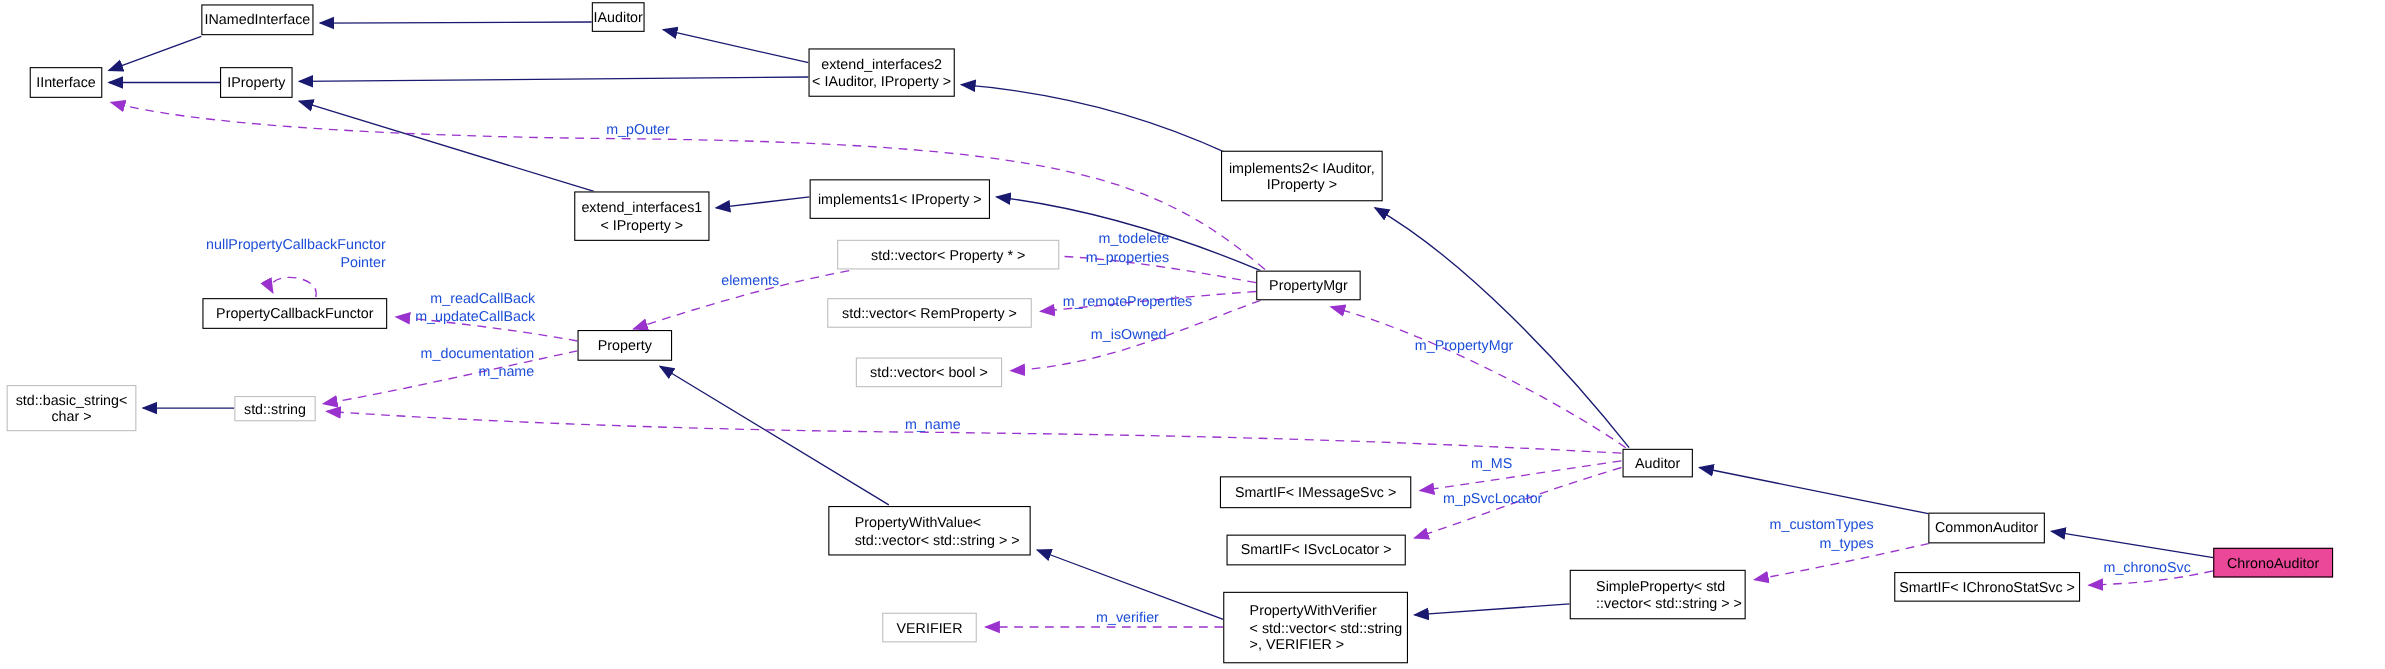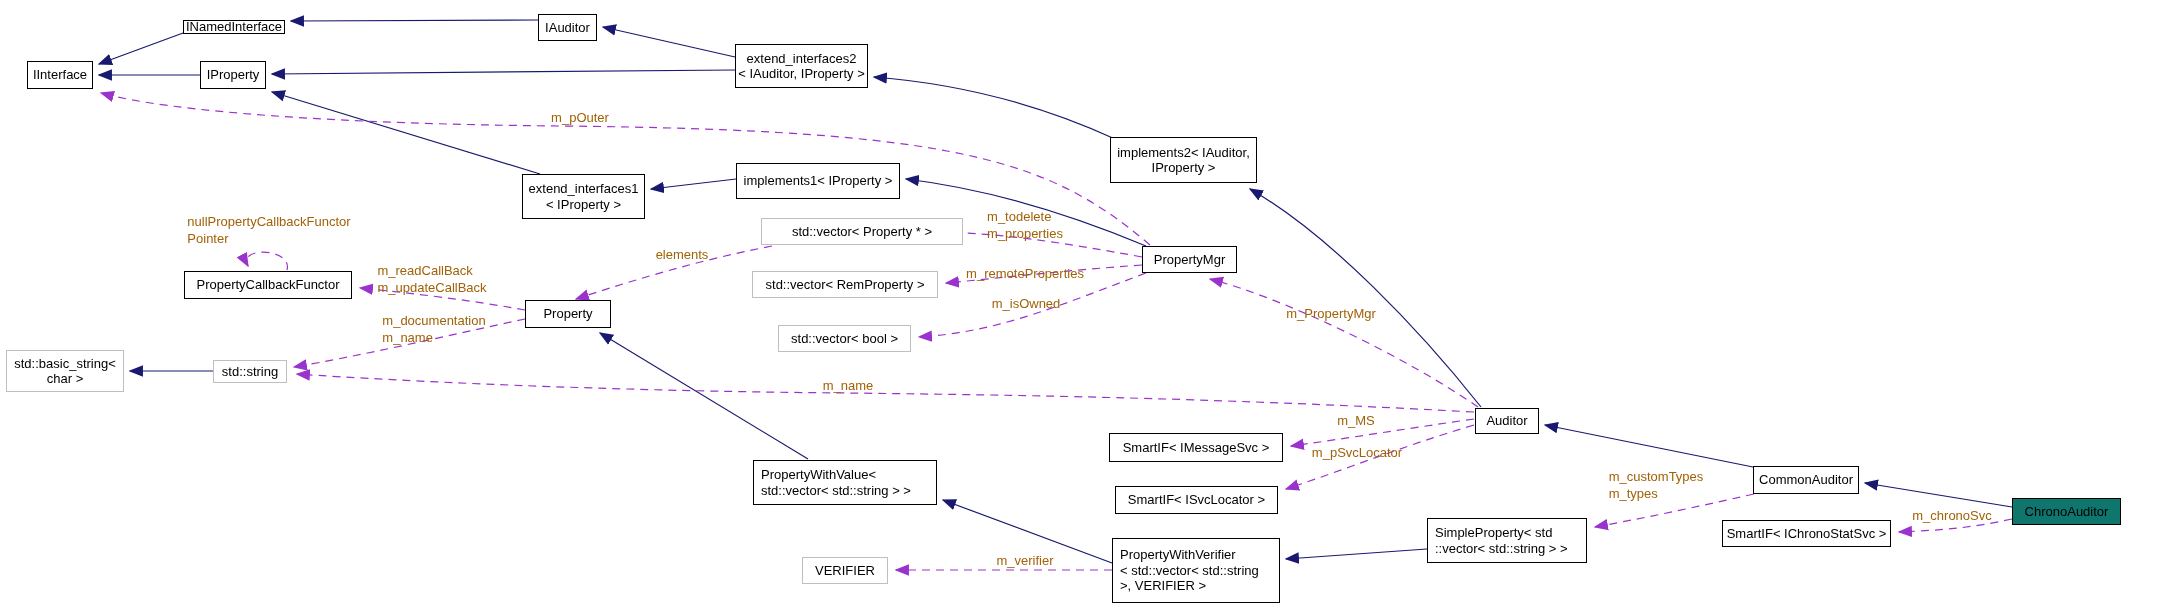--- a/index.html
+++ b/index.html
@@ -21,29 +21,29 @@
     font-size: 13px;
     line-height: 15.5px;
     display: flex;
     align-items: center;
     justify-content: center;
     text-align: center;
     white-space: pre-line;
     cursor: pointer;
   }
   .node.external { border-color: #bfbfbf; }
-  .node.highlight { background: #0f766e; }
-  .node.leftalign { justify-content: flex-start; text-align: left; padding-left: 7px; }
+  .node.highlight { background: #ec4899; }
+  .node.leftalign { justify-content: flex-start; text-align: left; padding-left: 23px; }
   .elabel {
     position: absolute;
     transform: translateX(-50%);
-    color: #a16207;
+    color: #1d4ed8;
     font-size: 13px;
     line-height: 17px;
-    text-align: left;
+    text-align: right;
     white-space: pre-line;
   }
 </style>
 </head>
 <body>
 
 <div class="diagram">
 
   <svg class="edges" width="2168" height="608" viewBox="0 0 2168 608" xmlns="http://www.w3.org/2000/svg">
     <defs>
@@ -85,23 +85,23 @@
       <path d="M1474,419 C1410,428 1350,438 1291,446" marker-end="url(#arrow-dash)"></path>
       <path d="M1474,425 C1400,447 1350,468 1286,489" marker-end="url(#arrow-dash)"></path>
       <path d="M1474,412 C1200,397 1000,395 848,393 C600,391 400,381 297,374" marker-end="url(#arrow-dash)"></path>
       <path d="M1754,494 C1700,506 1660,515 1595,527" marker-end="url(#arrow-dash)"></path>
       <path d="M2012,519 C1970,528 1945,530 1899,532" marker-end="url(#arrow-dash)"></path>
       <path d="M1112,570 L896,570" marker-end="url(#arrow-dash)"></path>
     </g>
   </svg>
 
   <div class="node" style="left:27px;top:61px;width:66px;height:28px">IInterface</div>
-  <div class="node" style="left:183px;top:20px;width:102px;height:14px">INamedInterface</div>
+  <div class="node" style="left:183px;top:4px;width:102px;height:28px">INamedInterface</div>
   <div class="node" style="left:200px;top:61px;width:66px;height:28px">IProperty</div>
-  <div class="node" style="left:538px;top:14px;width:59px;height:27px">IAuditor</div>
+  <div class="node" style="left:538px;top:2px;width:48px;height:27px">IAuditor</div>
   <div class="node" style="left:735px;top:44px;width:133px;height:44px">extend_interfaces2
 &lt; IAuditor, IProperty &gt;</div>
   <div class="node" style="left:522px;top:174px;width:123px;height:45px">extend_interfaces1
 &lt; IProperty &gt;</div>
   <div class="node" style="left:736px;top:163px;width:164px;height:36px">implements1&lt; IProperty &gt;</div>
   <div class="node" style="left:1110px;top:137px;width:147px;height:46px">implements2&lt; IAuditor,
 IProperty &gt;</div>
   <div class="node external" style="left:761px;top:218px;width:202px;height:27px">std::vector&lt; Property * &gt;</div>
   <div class="node" style="left:1142px;top:246px;width:95px;height:27px">PropertyMgr</div>
   <div class="node external" style="left:752px;top:271px;width:186px;height:27px">std::vector&lt; RemProperty &gt;</div>

